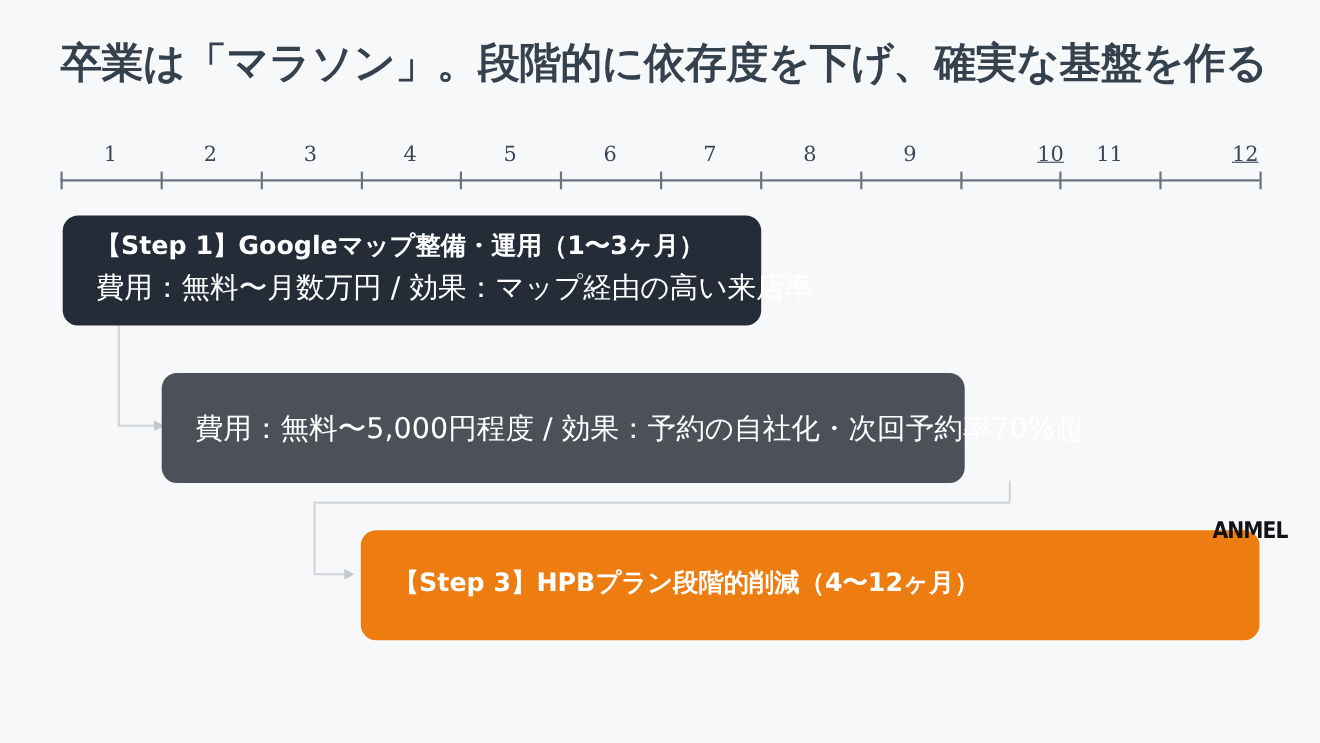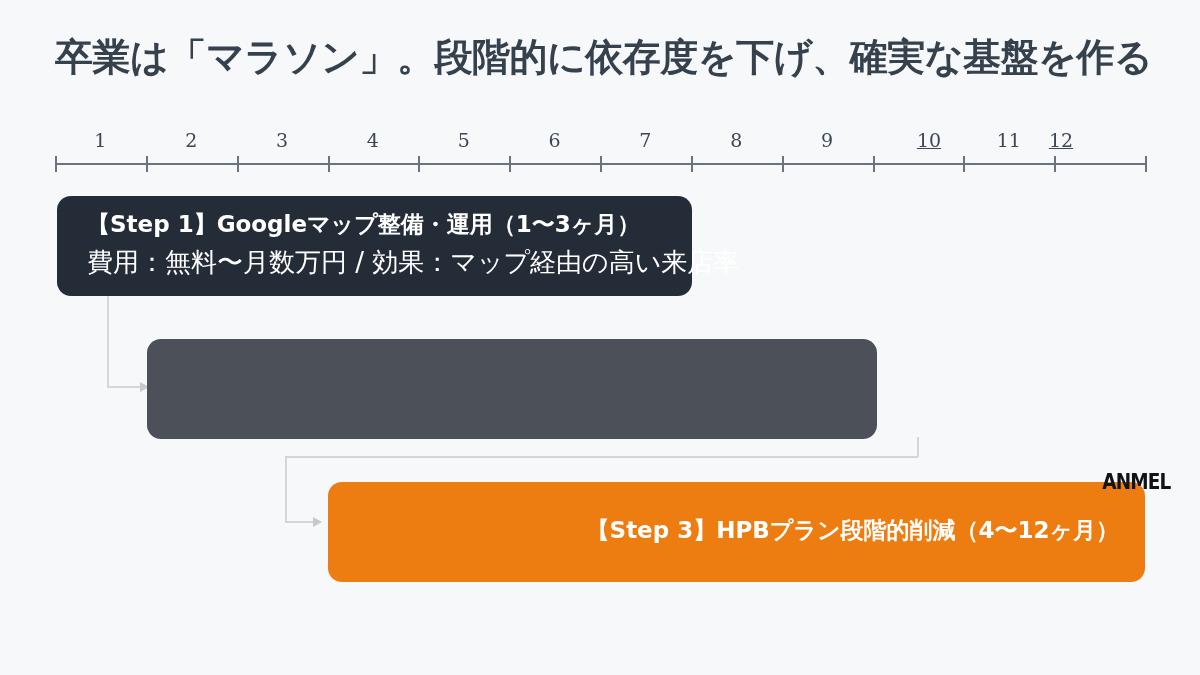--- a/index.html
+++ b/index.html
@@ -141,42 +141,43 @@
       <div class="tick" style="left: 1090px;"></div>
       <div class="axis-label" style="left: 45.4167px;">1</div>
       <div class="axis-label" style="left: 136.25px;">2</div>
       <div class="axis-label" style="left: 227.083px;">3</div>
       <div class="axis-label" style="left: 317.917px;">4</div>
       <div class="axis-label" style="left: 408.75px;">5</div>
       <div class="axis-label" style="left: 499.583px;">6</div>
       <div class="axis-label" style="left: 590.417px;">7</div>
       <div class="axis-label" style="left: 681.25px;">8</div>
       <div class="axis-label" style="left: 772.083px;">9</div>
-      <div class="axis-label" style="left: 874px; text-decoration: underline;">10</div>
+      <div class="axis-label" style="left: 900px; text-decoration: underline;">10</div>
       <div class="axis-label" style="left: 953.75px;">11</div>
-      <div class="axis-label" style="left: 1006px; text-decoration: underline;">12</div>
+      <div class="axis-label" style="left: 1077px; text-decoration: underline;">12</div>
     </div>
 
   <div class="conn conn-v" style="left:107px; top:295px; height:92px;"></div>
   <div class="conn conn-h" style="left:107px; top:386px; width:36px;"></div>
   <div class="arrow-head" style="left:140px; top:382px;"></div>
 
   <div class="conn conn-v" style="left:917px; top:437px; height:20px;"></div>
   <div class="conn conn-h" style="left:285px; top:456px; width:633px;"></div>
   <div class="conn conn-v" style="left:285px; top:456px; height:66px;"></div>
   <div class="conn conn-h" style="left:285px; top:521px; width:31px;"></div>
   <div class="arrow-head" style="left:313px; top:517px;"></div>
 
   <div class="step step-1" style="left:57px; top:196px; width:635px; height:100px;">
     <div class="step-title">【Step 1】Googleマップ整備・運用（1〜3ヶ月）</div>
     <div class="step-sub">費用：無料〜月数万円 / 効果：マップ経由の高い来店率</div>
   </div>
 
   <div class="step step-2" style="left:147px; top:339px; width:730px; height:100px;">
+    <div class="step-sub">費用：無料〜5,000円程度 / 効果：予約の自社化・次回予約率70%超</div>
   </div>
 
-  <div class="step step-3" style="left:328px; top:482px; width:817px; height:100px;text-align:right;">
+  <div class="step step-3" style="left:328px; top:482px; width:817px; height:100px;">
     <div class="step-title">【Step 3】HPBプラン段階的削減（4〜12ヶ月）</div>
   </div>
 
   <div class="logo">ANMEL</div>
 
 </div>
 
 </body></html>

